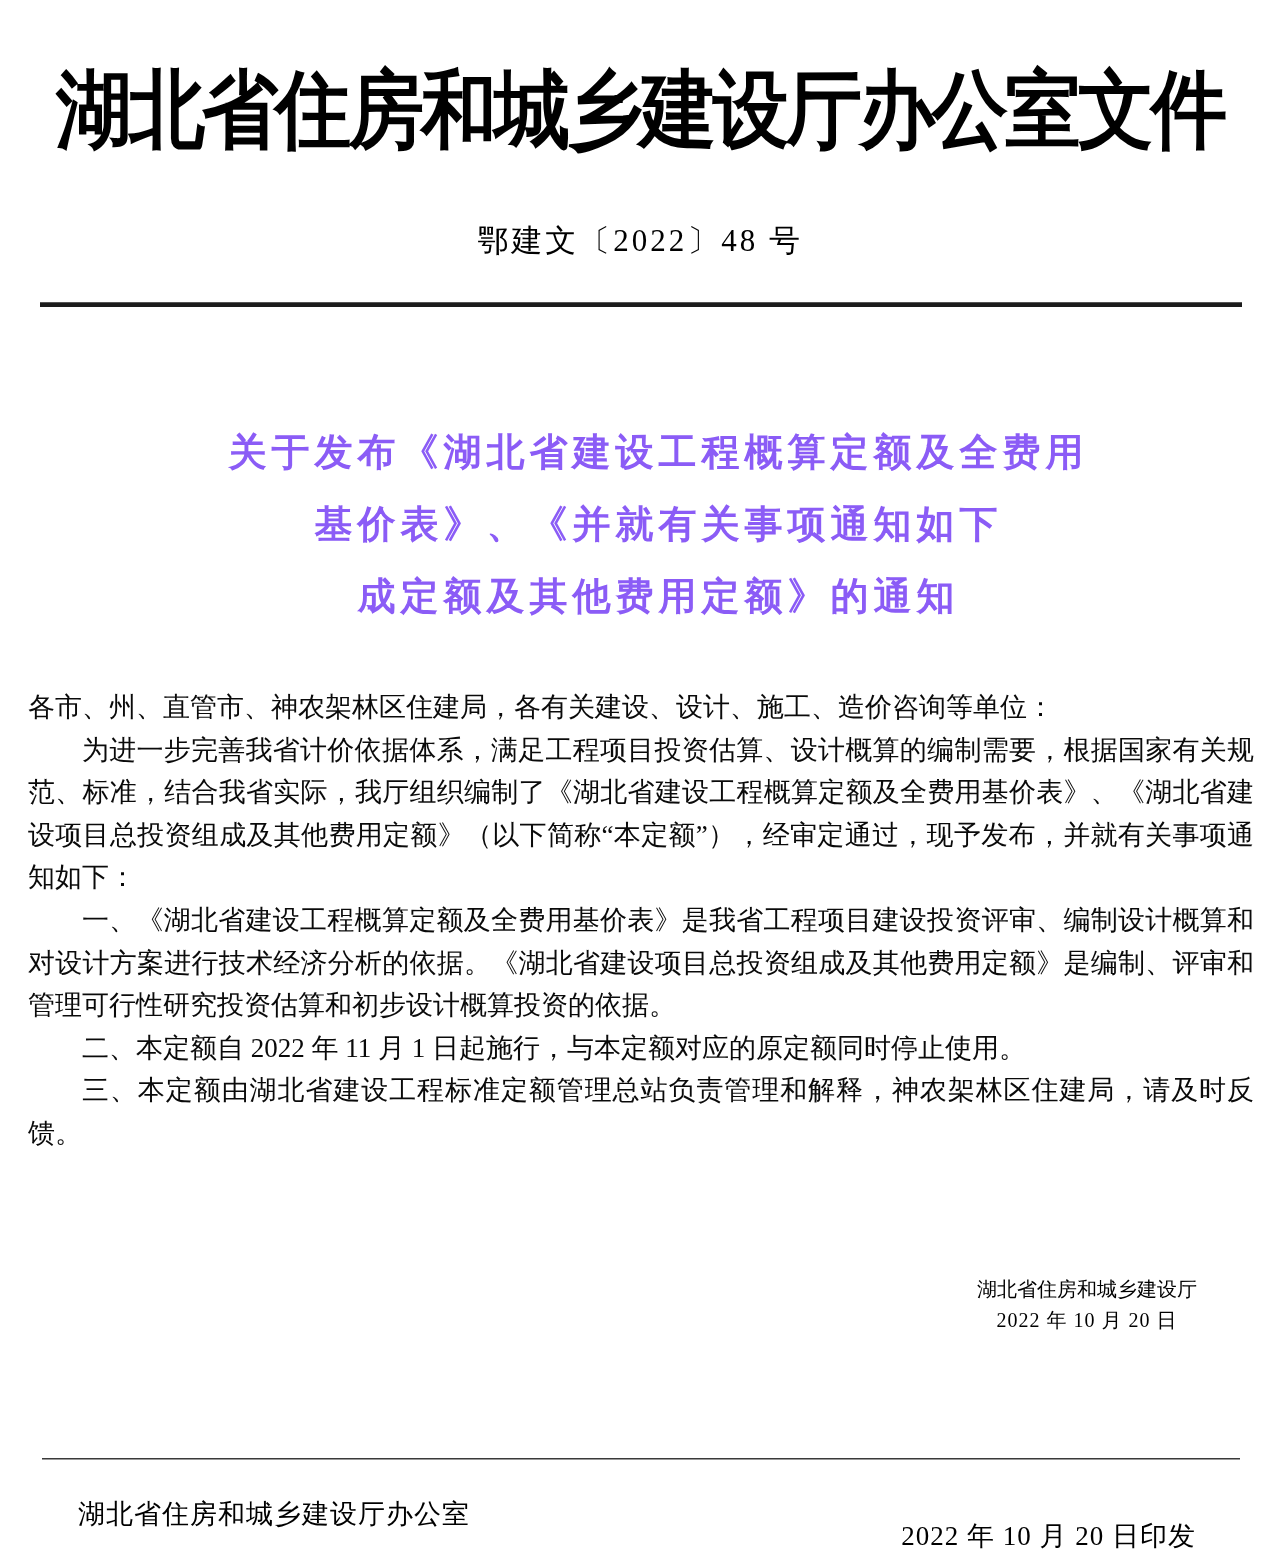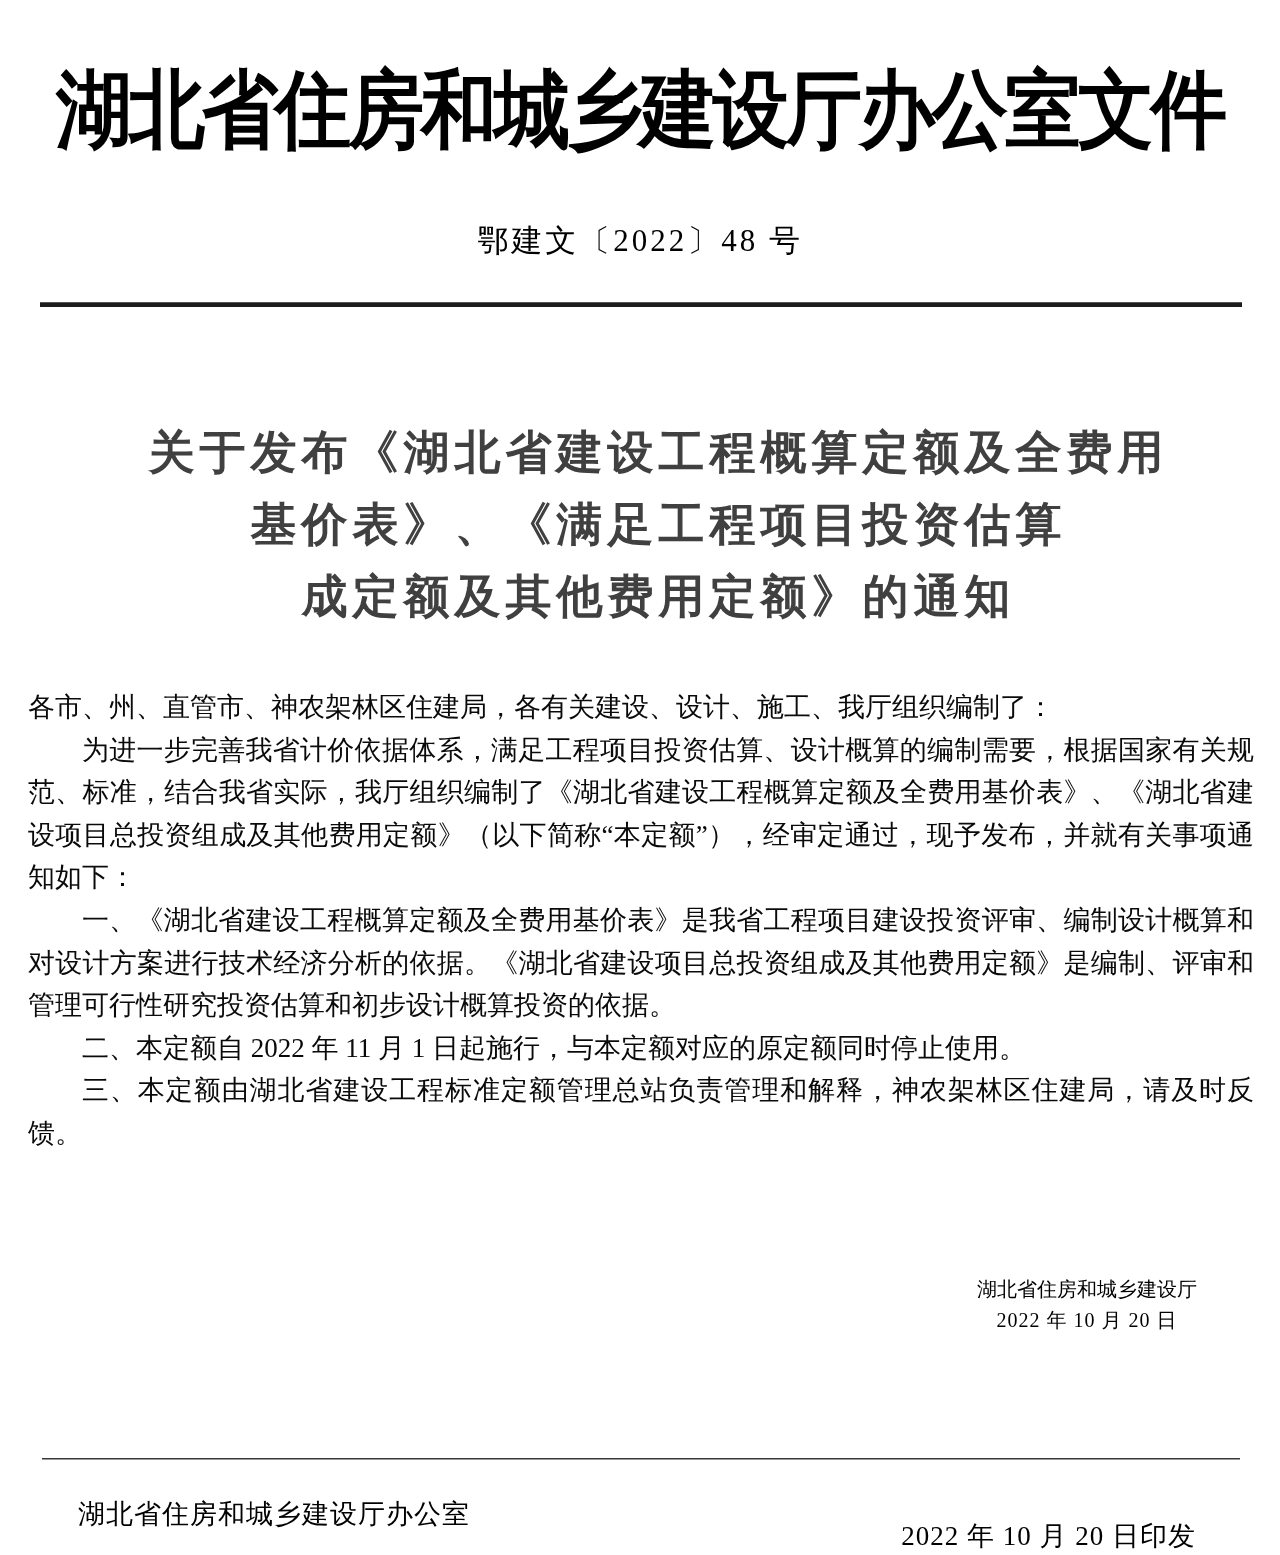--- a/index.html
+++ b/index.html
@@ -47,24 +47,24 @@
     border-top: 1px solid #555555;
   }
   .notice-title {
     position: absolute;
     top: 416px;
     left: 0;
     width: 100%;
     text-align: center;
     font-family: "Liberation Sans", "DejaVu Sans", sans-serif;
     font-weight: 700;
-    font-size: 46px;
+    font-size: 38px;
     line-height: 72px;
     letter-spacing: 5px;
-    color: #404040;
+    color: #8b5cf6;
     padding-left: 37px;
   }
   .notice-body {
     position: absolute;
     top: 686px;
     left: 28px;
     width: 1226px;
     font-size: 27px;
     line-height: 42.6px;
     text-align: justify;
@@ -104,26 +104,26 @@
 <div class="page">
 
   <div class="header-title">湖北省住房和城乡建设厅办公室文件</div>
 
   <div class="doc-number">鄂建文〔2022〕48 号</div>
 
   <div class="header-divider"></div>
 
   <div class="notice-title">
     <div>关于发布《湖北省建设工程概算定额及全费用</div>
-    <div>基价表》、《满足工程项目投资估算</div>
+    <div>基价表》、《并就有关事项通知如下</div>
     <div>成定额及其他费用定额》的通知</div>
   </div>
 
   <div class="notice-body">
-    <p class="no-indent">各市、州、直管市、神农架林区住建局，各有关建设、设计、施工、我厅组织编制了：</p>
+    <p class="no-indent">各市、州、直管市、神农架林区住建局，各有关建设、设计、施工、造价咨询等单位：</p>
     <p class="indent">为进一步完善我省计价依据体系，满足工程项目投资估算、设计概算的编制需要，根据国家有关规范、标准，结合我省实际，我厅组织编制了《湖北省建设工程概算定额及全费用基价表》、《湖北省建设项目总投资组成及其他费用定额》（以下简称“本定额”），经审定通过，现予发布，并就有关事项通知如下：</p>
     <p class="indent">一、《湖北省建设工程概算定额及全费用基价表》是我省工程项目建设投资评审、编制设计概算和对设计方案进行技术经济分析的依据。《湖北省建设项目总投资组成及其他费用定额》是编制、评审和管理可行性研究投资估算和初步设计概算投资的依据。</p>
     <p class="indent">二、本定额自 2022 年 11 月 1 日起施行，与本定额对应的原定额同时停止使用。</p>
     <p class="indent">三、本定额由湖北省建设工程标准定额管理总站负责管理和解释，神农架林区住建局，请及时反馈。</p>
   </div>
 
   <div class="signature-block">
     <div class="signature-agency">湖北省住房和城乡建设厅</div>
     <div class="signature-date">2022 年 10 月 20 日</div>
   </div>

